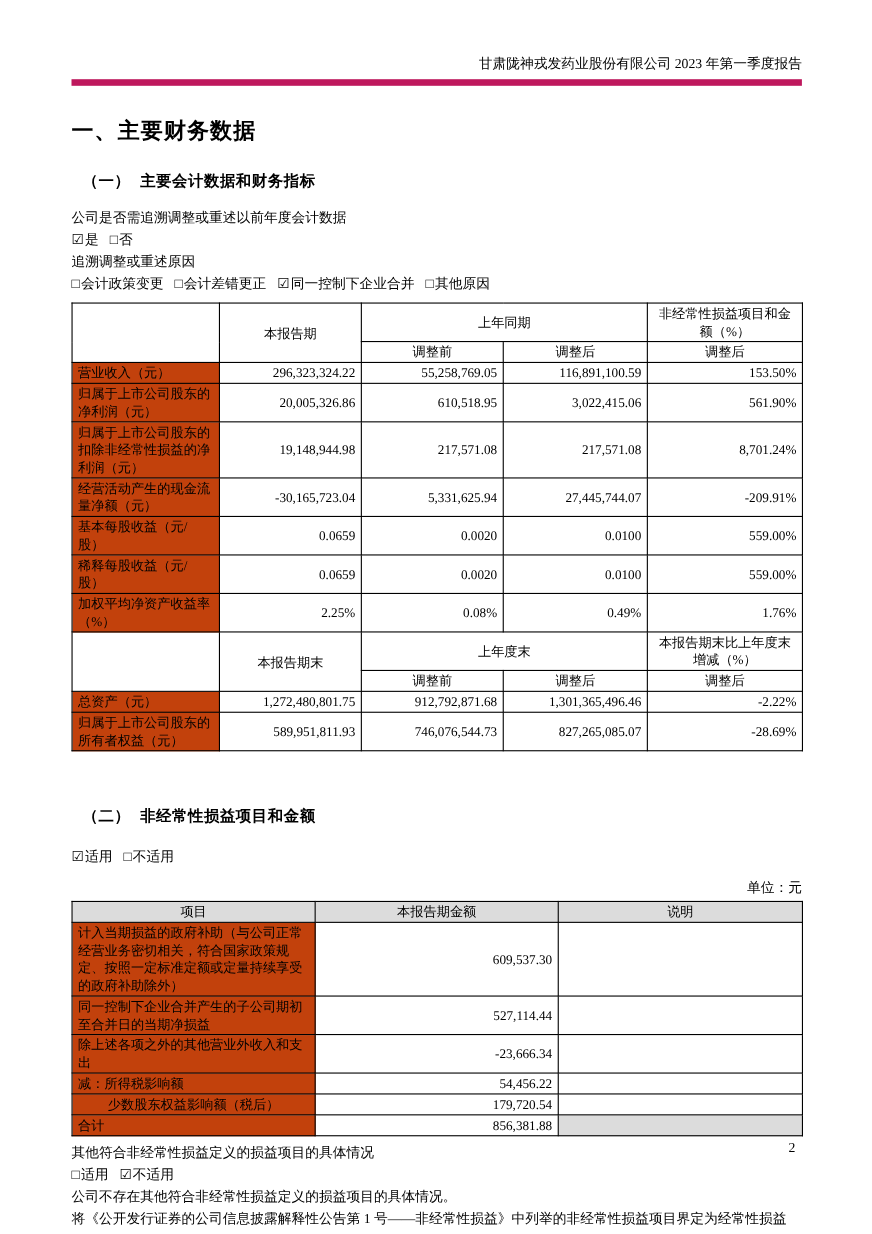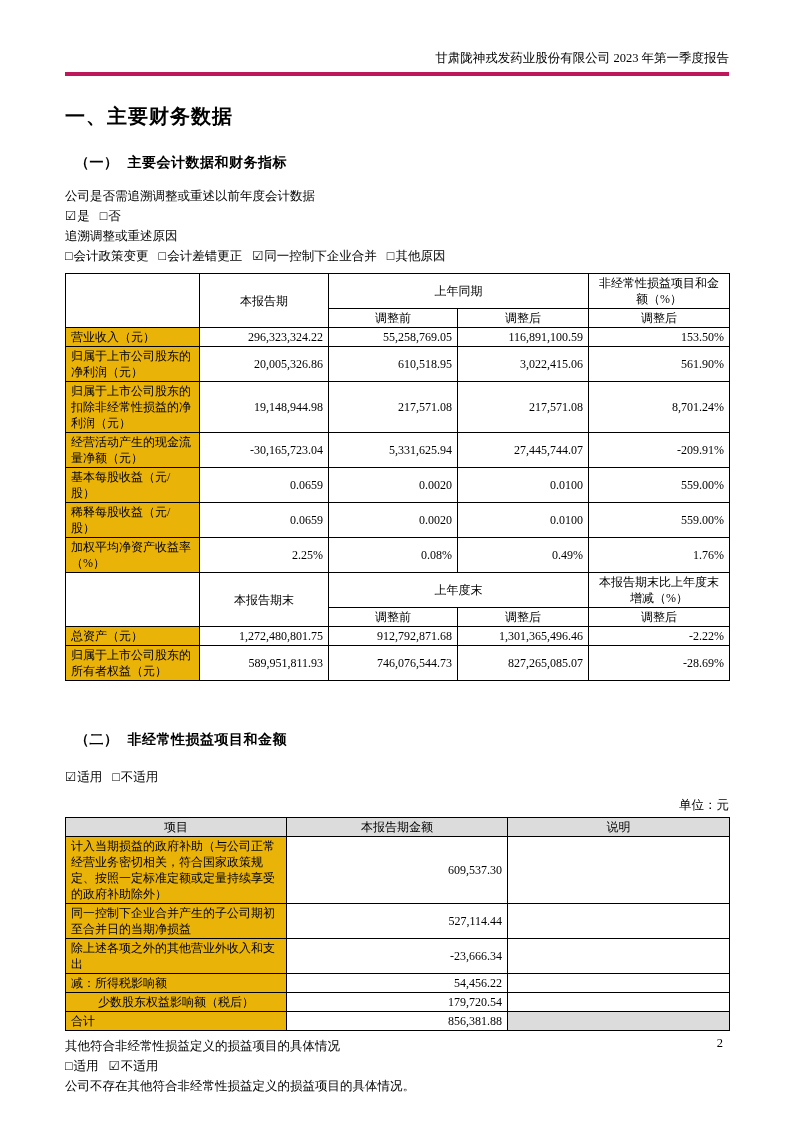--- a/index.html
+++ b/index.html
@@ -12,21 +12,21 @@
     font-family: "Liberation Serif", "DejaVu Serif", serif;
     color: #000;
     padding: 50px 64px 0 65px;
     overflow: hidden;
   }
   .doc-header {
     text-align: right;
     font-size: 12.5px;
     line-height: 17px;
     padding-bottom: 5px;
-    border-bottom: 4px solid #be185d;
+    border-bottom: 6px solid #be185d;
   }
   .sec-title {
     font-family: "Liberation Sans", "DejaVu Sans", sans-serif;
     font-size: 20px; font-weight: bold;
     margin: 27px 0 0 0; letter-spacing: 1px;
   }
   .sub-title {
     font-family: Liberation Mono, monospace;
     font-size: 14px; font-weight: bold;
     margin: 24px 0 0 10px; letter-spacing: 0.5px;
@@ -46,21 +46,21 @@
   td, th {
     border: 1px solid #000;
     padding: 1px 5px;
     line-height: 16px;
     vertical-align: middle;
     font-weight: normal;
   }
   .hdr { text-align: center; }
   .hdr1 { height: 44px; }
   .hdr2 { height: 18px; }
-  .lbl { background: #eab308; text-align: left; }
+  .lbl { background: #c2410c; text-align: left; }
   .num { text-align: right; }
   .g   { background: #dcdcdc; }
   .indent { padding-left: 32px; }
   .unit { text-align: right; font-size: 12.5px; line-height: 16px; margin: 10px 0 0 0; }
   .applic { margin-top: 18px; }
   .after-table { margin-top: 5px; }
   .page-num {
     position: absolute; right: 70px; top: 1036px;
     font-size: 12.5px;
   }
@@ -239,16 +239,17 @@
     </table>
 
   <p class="line after-table">其他符合非经常性损益定义的损益项目的具体情况</p>
 
   <p class="line">
     <span class="opt"><span class="glyph">□</span><span>适用</span></span><span class="opt"><span class="glyph">☑</span><span>不适用</span></span>
   </p>
 
   <p class="line">公司不存在其他符合非经常性损益定义的损益项目的具体情况。</p>
 
+  <p class="line">将《公开发行证券的公司信息披露解释性公告第 1 号——非经常性损益》中列举的非经常性损益项目界定为经常性损益</p>
 
   <div class="page-num">2</div>
 
 </div>
 
 </body></html>

